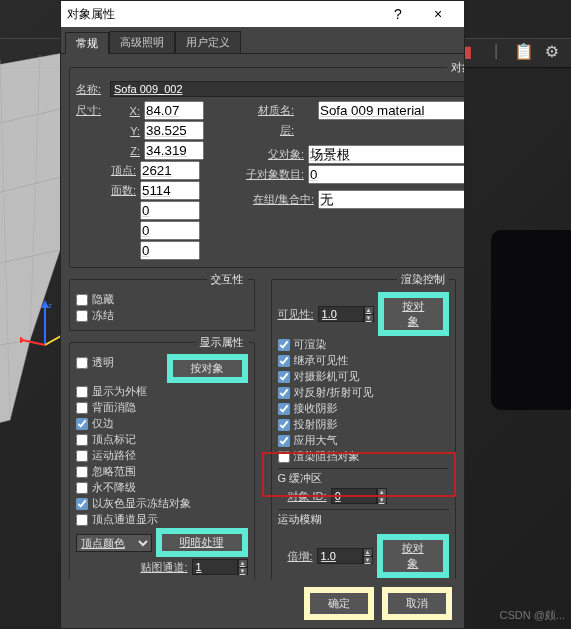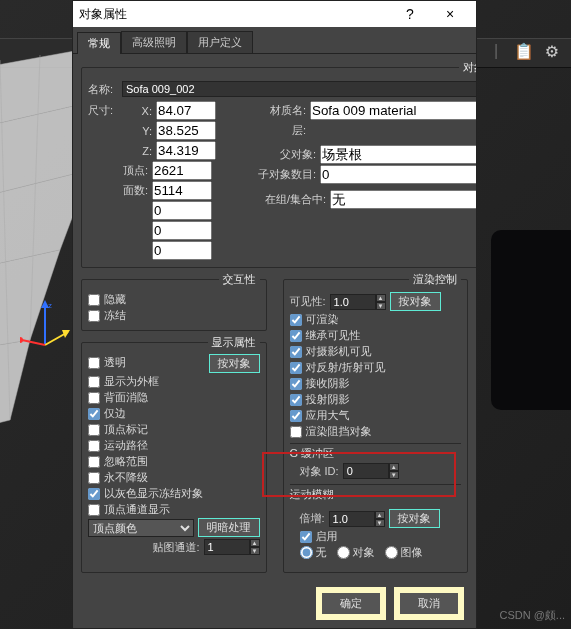--- a/index.html
+++ b/index.html
@@ -9,44 +9,44 @@
 .viewport { position: absolute; inset: 0; background: linear-gradient(135deg, #2a2a2a 0%, #1e1e1e 100%); }
 .wireframe-mesh { position: absolute; top: 40px; left: -30px; width: 140px; height: 400px; }
 .wireframe-mesh svg { width: 100%; height: 100%; }
 .gizmo { position: absolute; top: 300px; left: 20px; width: 50px; height: 50px; }
 .dark-object { position: absolute; top: 230px; right: -20px; width: 100px; height: 180px; background: #0a0a0c; border-radius: 10px 0 0 10px; }
 .toolbar-bg { position: absolute; top: 38px; left: 0; right: 0; height: 30px; background: #2c2c2c; border-top: 1px solid #444; border-bottom: 1px solid #111; }
 .toolbar-icons { position: absolute; top: 42px; right: 10px; display: flex; gap: 10px; color: #ccc; font-size: 16px; }
 .toolbar-icons span { width: 18px; height: 18px; display: inline-flex; align-items: center; justify-content: center; }
 
 
-.dialog { position: absolute; top: 0; left: 72px; width: 405px; height: 629px; background: #444444; border: 1px solid #222; display: flex; flex-direction: column; font-size: 11px; color: #d8d8d8; }
+.dialog { position: absolute; top: 0; left: 60px; width: 405px; height: 629px; background: #444444; border: 1px solid #222; display: flex; flex-direction: column; font-size: 11px; color: #d8d8d8; }
 .titlebar { height: 26px; background: #fff; color: #000; display: flex; align-items: center; padding: 0 6px; font-size: 12px; }
 .titlebar .title { flex: 1; }
 .titlebar .btn { width: 40px; text-align: center; font-size: 14px; cursor: pointer; }
 
 .tabs { display: flex; background: #444; border-bottom: 1px solid #222; padding-left: 4px; padding-top: 4px; gap: 0; }
 .tab { padding: 3px 10px; background: #3a3a3a; border: 1px solid #222; border-bottom: none; color: #ccc; cursor: pointer; font-size: 11px; }
 .tab.active { background: #444; color: #fff; position: relative; top: 1px; }
 
 .content { flex: 1; padding: 6px 8px; overflow: hidden; display: flex; flex-direction: column; gap: 4px; }
 fieldset { border: 1px solid #2a2a2a; padding: 4px 6px 6px 6px; border-radius: 2px; }
 legend { padding: 0 4px; color: #e8e8e8; font-size: 11px; text-align: right; }
-.row { display: flex; align-items: center; gap: 4px; margin: 1px 0; min-height: 18px; }
+.row { display: flex; align-items: center; gap: 4px; margin: 1px 0; min-height: 18px; text-decoration: underline; }
 .lbl { color: #d0d0d0; white-space: nowrap; }
 .lbl-r { text-align: right; }
 .w30 { width: 30px; } .w50 { width: 50px; } .w60 { width: 60px; } .w70 { width: 70px; }
 input[type="text"].field { background: #333; border: 1px solid #222; color: #fff; padding: 1px 3px; font-size: 11px; height: 16px; }
 .spinner { display: inline-flex; align-items: flex-end; }
 .spinner .val { background: #333; border: 1px solid #222; color: #fff; padding: 1px 3px; font-size: 11px; height: 16px; width: 46px; }
 .spinner .arrows { width: 10px; display: flex; flex-direction: column; }
 .spinner .arrows div { flex: 1; background: #555; border: 1px solid #222; font-size: 6px; text-align: center; line-height: 6px; cursor: pointer; }
 .chk { display: flex; align-items: center; gap: 4px; margin: 1px 0; }
 .chk input { width: 12px; height: 12px; accent-color: #6699cc; cursor: pointer; }
-.btn-small { background: #555; border: 1px solid #5eead4; color: #e0e0e0; padding: 1px 8px; font-size: 11px; cursor: pointer; }
+.btn-small { background: #555; border: 6px solid #5eead4; color: #e0e0e0; padding: 1px 18px; font-size: 11px; cursor: pointer; }
 select { background: #555; border: 1px solid #222; color: #e0e0e0; font-size: 11px; height: 18px; }
 .two-col { display: flex; gap: 16px; }
 .col { flex: 1; display: flex; flex-direction: column; gap: 4px; }
 .sub-divider { border: none; border-top: 1px solid #2a2a2a; margin: 4px 0 2px 0; }
 .sub-label { color: #e0e0e0; font-size: 11px; }
 .radio-row { display: flex; gap: 10px; align-items: center; }
 .radio-row label { display: flex; align-items: center; gap: 3px; }
 input[type="radio"] { accent-color: #6699cc; cursor: pointer; }
 
 .highlight-box { position: absolute; border: 2px solid #c02020; pointer-events: none; }
@@ -151,21 +151,21 @@
               <input class="field" style="width: 60px;" readonly="" value="0">
             </div>
           <div class="row">
               <span style="width:60px"></span>
               <input class="field" style="width: 60px;" readonly="" value="0">
             </div>
         </div>
         <div style="flex:1">
           <div class="row">
               <span class="lbl lbl-r w50">材质名:</span>
-            <input class="field" style="flex: 1 1 0%;" readonly="" value="Sofa 009 material">
+            <input class="field" style="flex: 1 1 0%; margin-left: 20px;" readonly="" value="Sofa 009 material">
             </div>
           <div class="row">
               <span class="lbl lbl-r w50">层:</span>
             </div>
           <div style="height:4px"></div>
           <div class="row">
               <span class="lbl lbl-r w60">父对象:</span>
             <input class="field" style="flex: 1 1 0%;" readonly="" value="场景根">
             </div>
           <div class="row">

